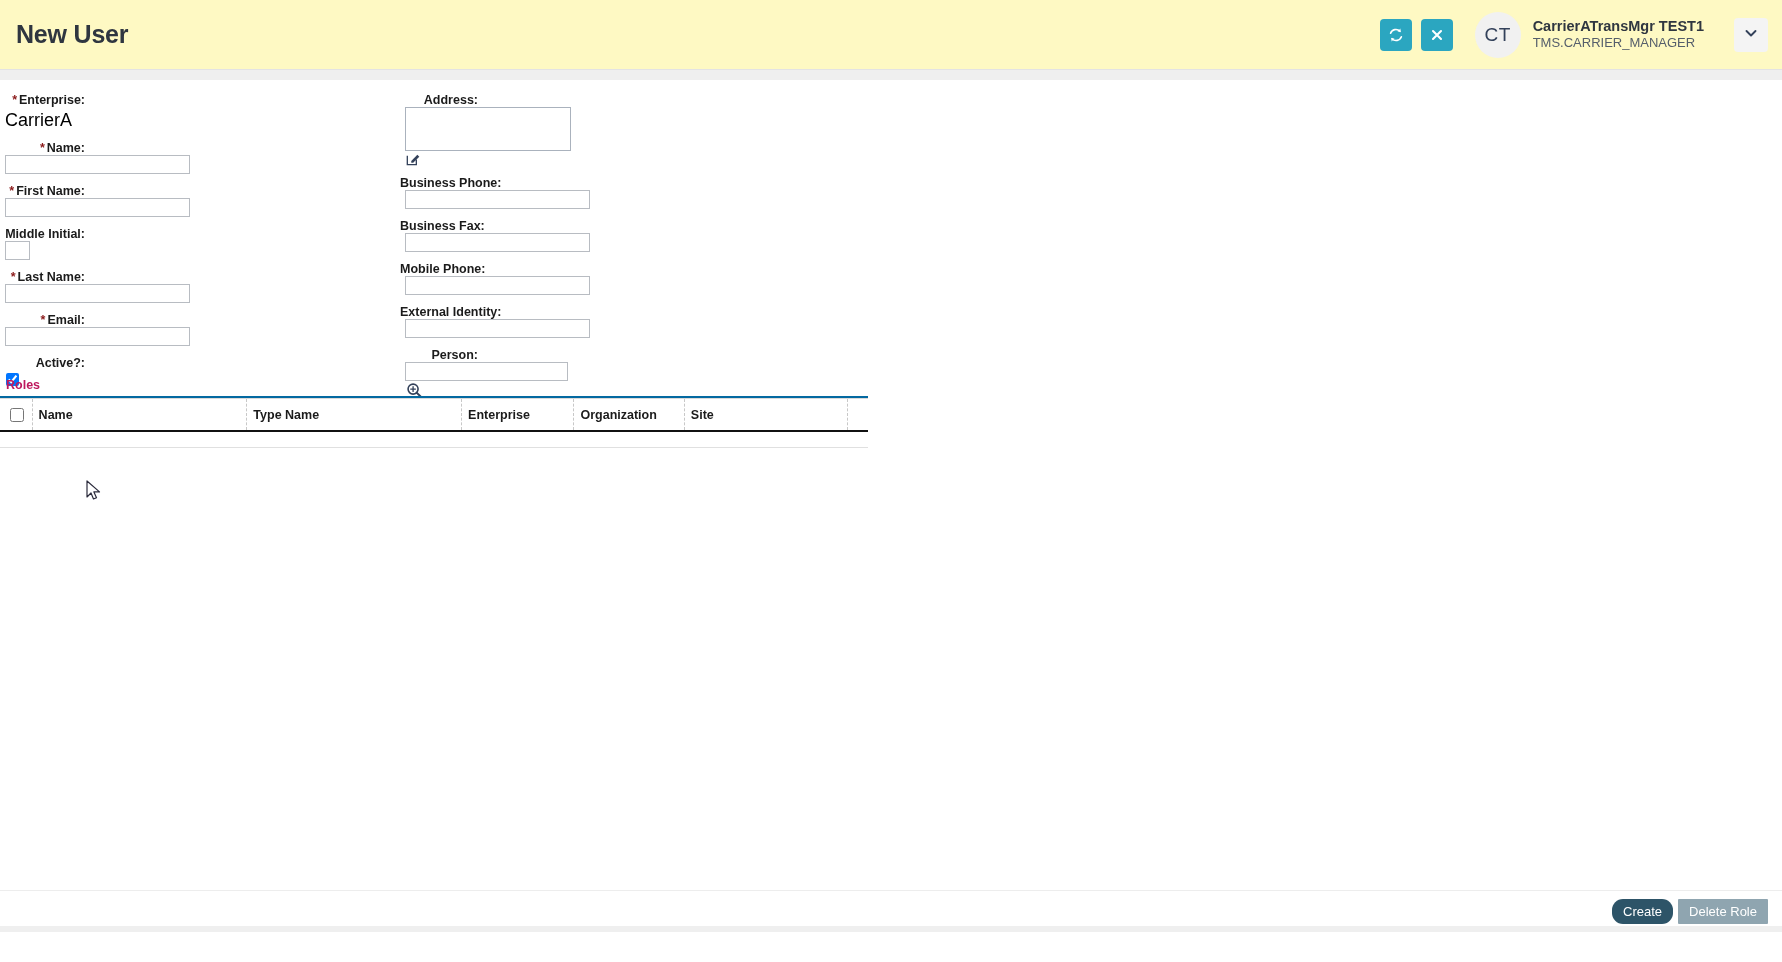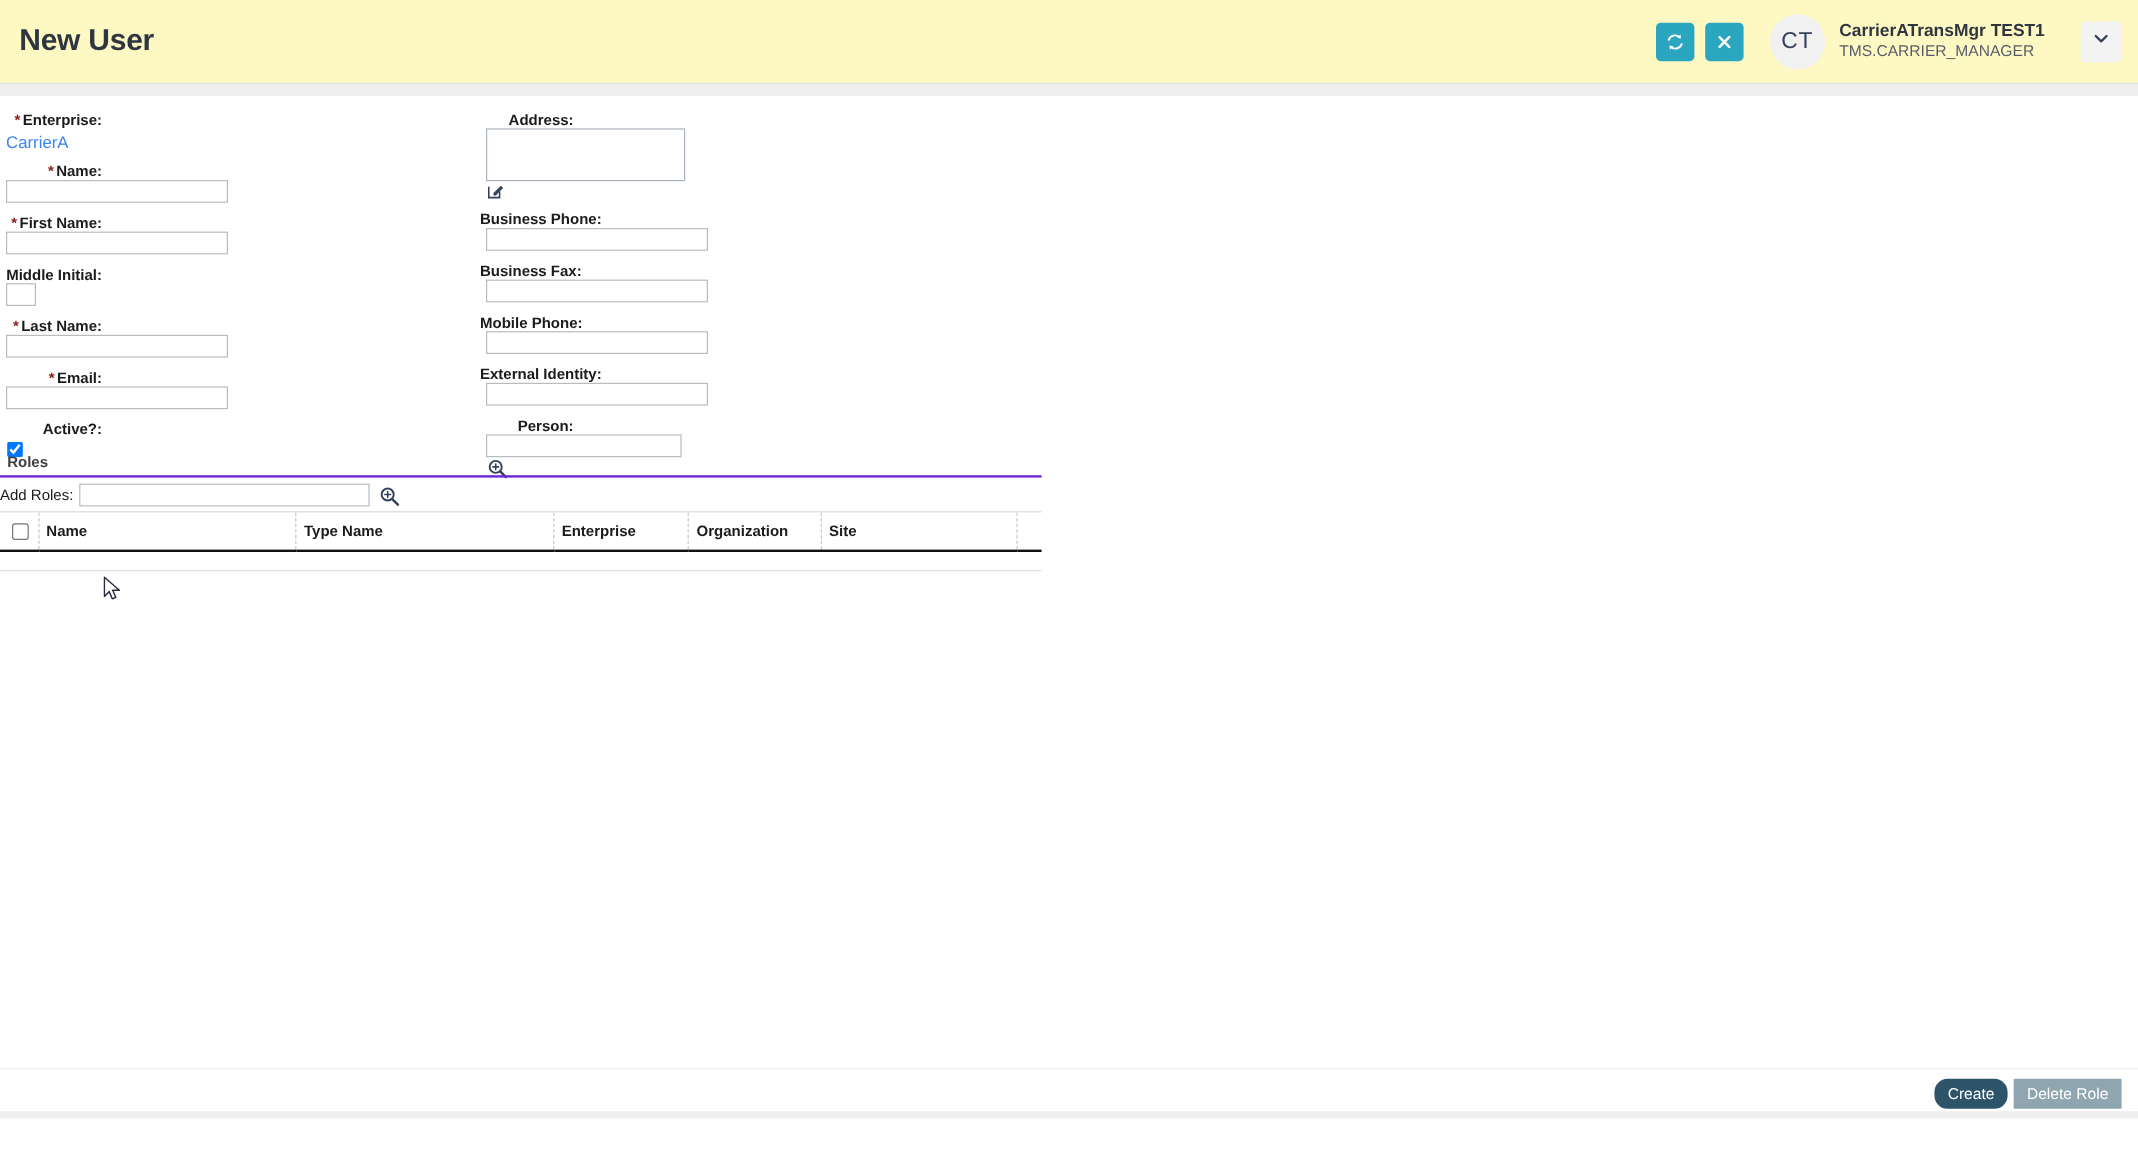--- a/index.html
+++ b/index.html
@@ -106,22 +106,22 @@
     font-weight: bold;
     color: #1b1b1b;
     text-align: right;
     padding-top: 3px;
     white-space: nowrap;
   }
   .col-left .flabel { width: 85px; }
   .col-right .flabel { width: 78px; }
   .req { color: #8b1a1a; font-weight: bold; margin-right: 2px; }
   .static-val {
-    font-size: 14px;
-    color: #3b82f6;
+    font-size: 18px;
+    color: #000000;
     padding-top: 3px;
     padding-left: 5px;
   }
   .inp {
     border: 1px solid #b8bcc2;
     background: #ffffff;
     height: 19px;
     margin-left: 5px;
     font-size: 12px;
     font-family: "Liberation Sans", sans-serif;
@@ -157,23 +157,23 @@
 
   
   .roles-panel {
     position: absolute;
     left: 0; top: 298px;
     width: 868px;
   }
   .roles-title {
     font-size: 12.5px;
     font-weight: bold;
-    color: #404040;
+    color: #be185d;
     padding: 0 0 4px 6px;
-    border-bottom: 2px solid #6d28d9;
+    border-bottom: 2px solid #0369a1;
   }
   .addroles-row {
     display: flex;
     align-items: center;
     padding: 5px 0 4px 0;
   }
   .addroles-label {
     font-size: 12.5px;
     color: #1b1b1b;
     padding-left: 0px;
@@ -399,31 +399,20 @@
         </span>
       </div>
 
     </div>
   </div>
 
   <div class="roles-panel">
 
     <div class="roles-title">Roles</div>
 
-    <div class="addroles-row">
-      <span class="addroles-label">Add Roles:</span>
-      <input class="addroles-input" value="" style="">
-      <span class="inline-icon" style="margin-left:8px">
-        <svg width="17" height="17" viewBox="0 0 18 18">
-          <circle cx="7.5" cy="7.5" r="5.3" stroke="#33415a" stroke-width="1.7" fill="none"></circle>
-          <path d="M11.5 11.5l5 5" stroke="#33415a" stroke-width="2.2" stroke-linecap="round"></path>
-          <path d="M7.5 5v5M5 7.5h5" stroke="#33415a" stroke-width="1.4" stroke-linecap="round"></path>
-        </svg>
-      </span>
-    </div>
 
     <table class="roles-table">
       <thead>
         <tr>
           <th class="th-cb">
             <input type="checkbox" class="sel-cb" style="">
           </th>
           <th style="width:214px">Name</th>
           <th style="width:214px">Type Name</th>
           <th style="width:112px">Enterprise</th>

